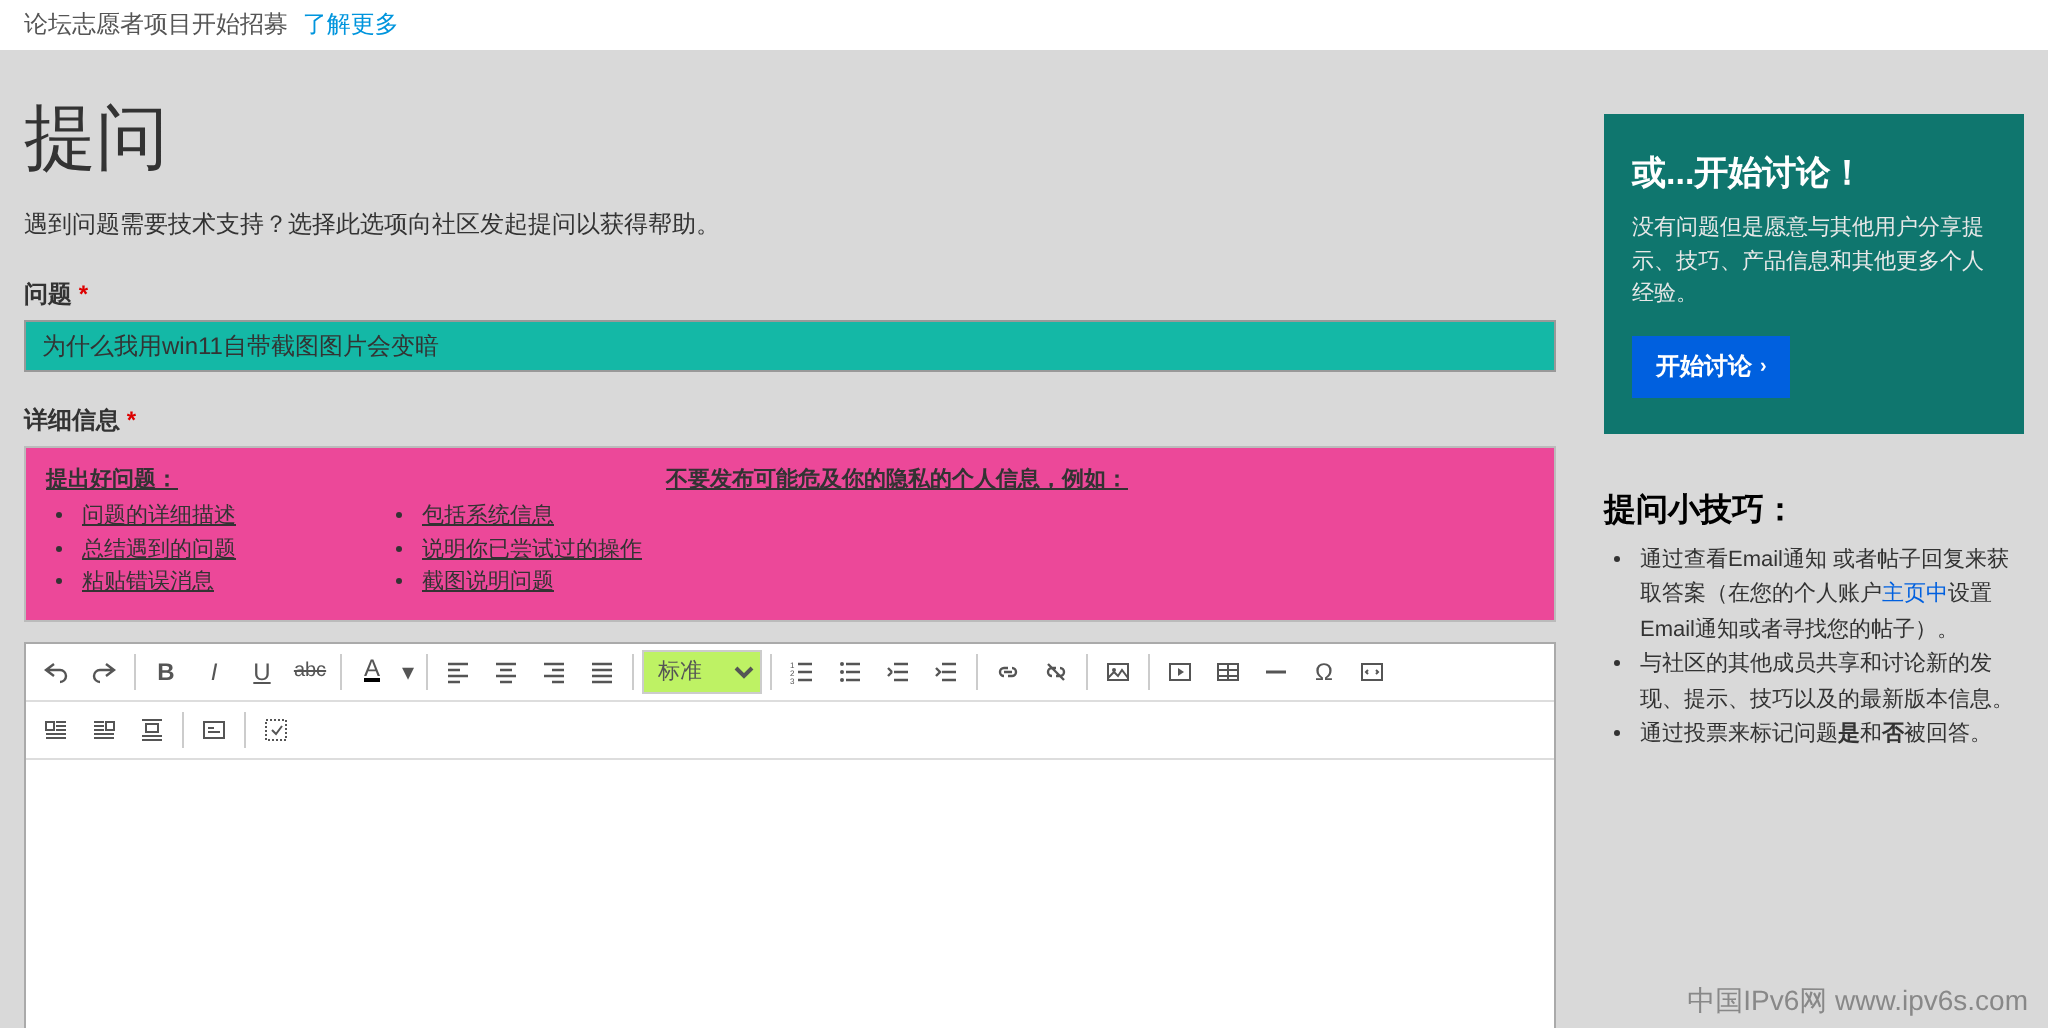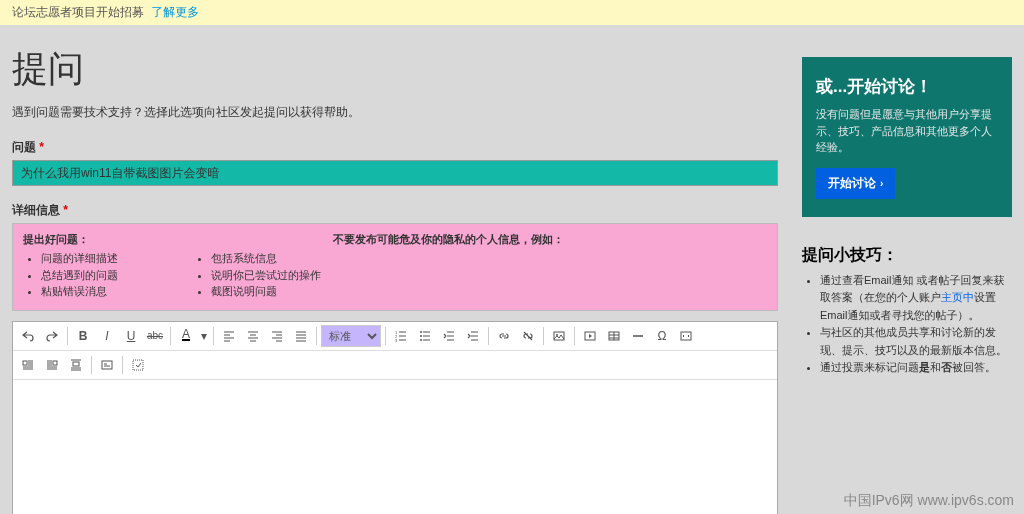--- a/index.html
+++ b/index.html
@@ -3,21 +3,21 @@
 <meta charset="utf-8">
 <style>
   * { box-sizing: border-box; margin: 0; padding: 0; }
   body {
     font-family: -apple-system, BlinkMacSystemFont, "Segoe UI", Arial, "Microsoft YaHei", sans-serif;
     background: #d9d9d9;
     color: #333;
     font-size: 13px;
   }
   .topbar {
-    background: #fef9c3;
+    background: #ffffff;
     padding: 4px 12px;
     font-size: 12px;
     color: #555;
   }
   .topbar a { color: #0095dd; text-decoration: none; margin-left: 4px; }
   .wrap {
     max-width: 1000px;
     margin: 0 auto;
     padding: 20px 0 40px 0;
     display: flex;
@@ -33,26 +33,27 @@
   .text-input {
     width: 100%;
     background: #14b8a6;
     border: 1px solid #999;
     padding: 5px 8px;
     font-size: 12px;
     color: #333;
     margin-bottom: 16px;
   }
   .guidelines {
-    background: #f9a8d4;
+    background: #ec4899;
     border: 1px solid #bbb;
     padding: 8px 10px 10px 10px;
     font-size: 11px;
     margin-bottom: 10px;
     display: flex;
+    text-decoration: underline;
   }
   .guide-col { flex: 1; }
   .guide-col.wide { flex: 1.4; }
   .guide-title { font-weight: 700; margin-bottom: 3px; font-size: 11px; }
   .guide-col ul { list-style: disc; padding-left: 18px; }
   .guide-col li { line-height: 1.5; }
   .guide-sub { display: flex; gap: 30px; }
   .guide-sub ul { flex: 1; }
 
   .editor {
@@ -78,21 +79,21 @@
     color: #555;
     cursor: pointer;
     border-radius: 2px;
     background: transparent;
   }
   .tb-sep { width: 1px; height: 18px; background: #ccc; margin: 0 2px; }
   .tb-select {
     height: 22px;
     font-size: 11px;
     border: 1px solid #ccc;
-    background: #c4b5fd;
+    background: #bef264;
     padding: 0 3px;
     color: #555;
     min-width: 60px;
   }
   .editor-body {
     min-height: 180px;
     background: #fff;
     padding: 8px;
   }
   .color-underline { border-bottom: 2px solid #000; line-height: 0.8; display:inline-block; }

